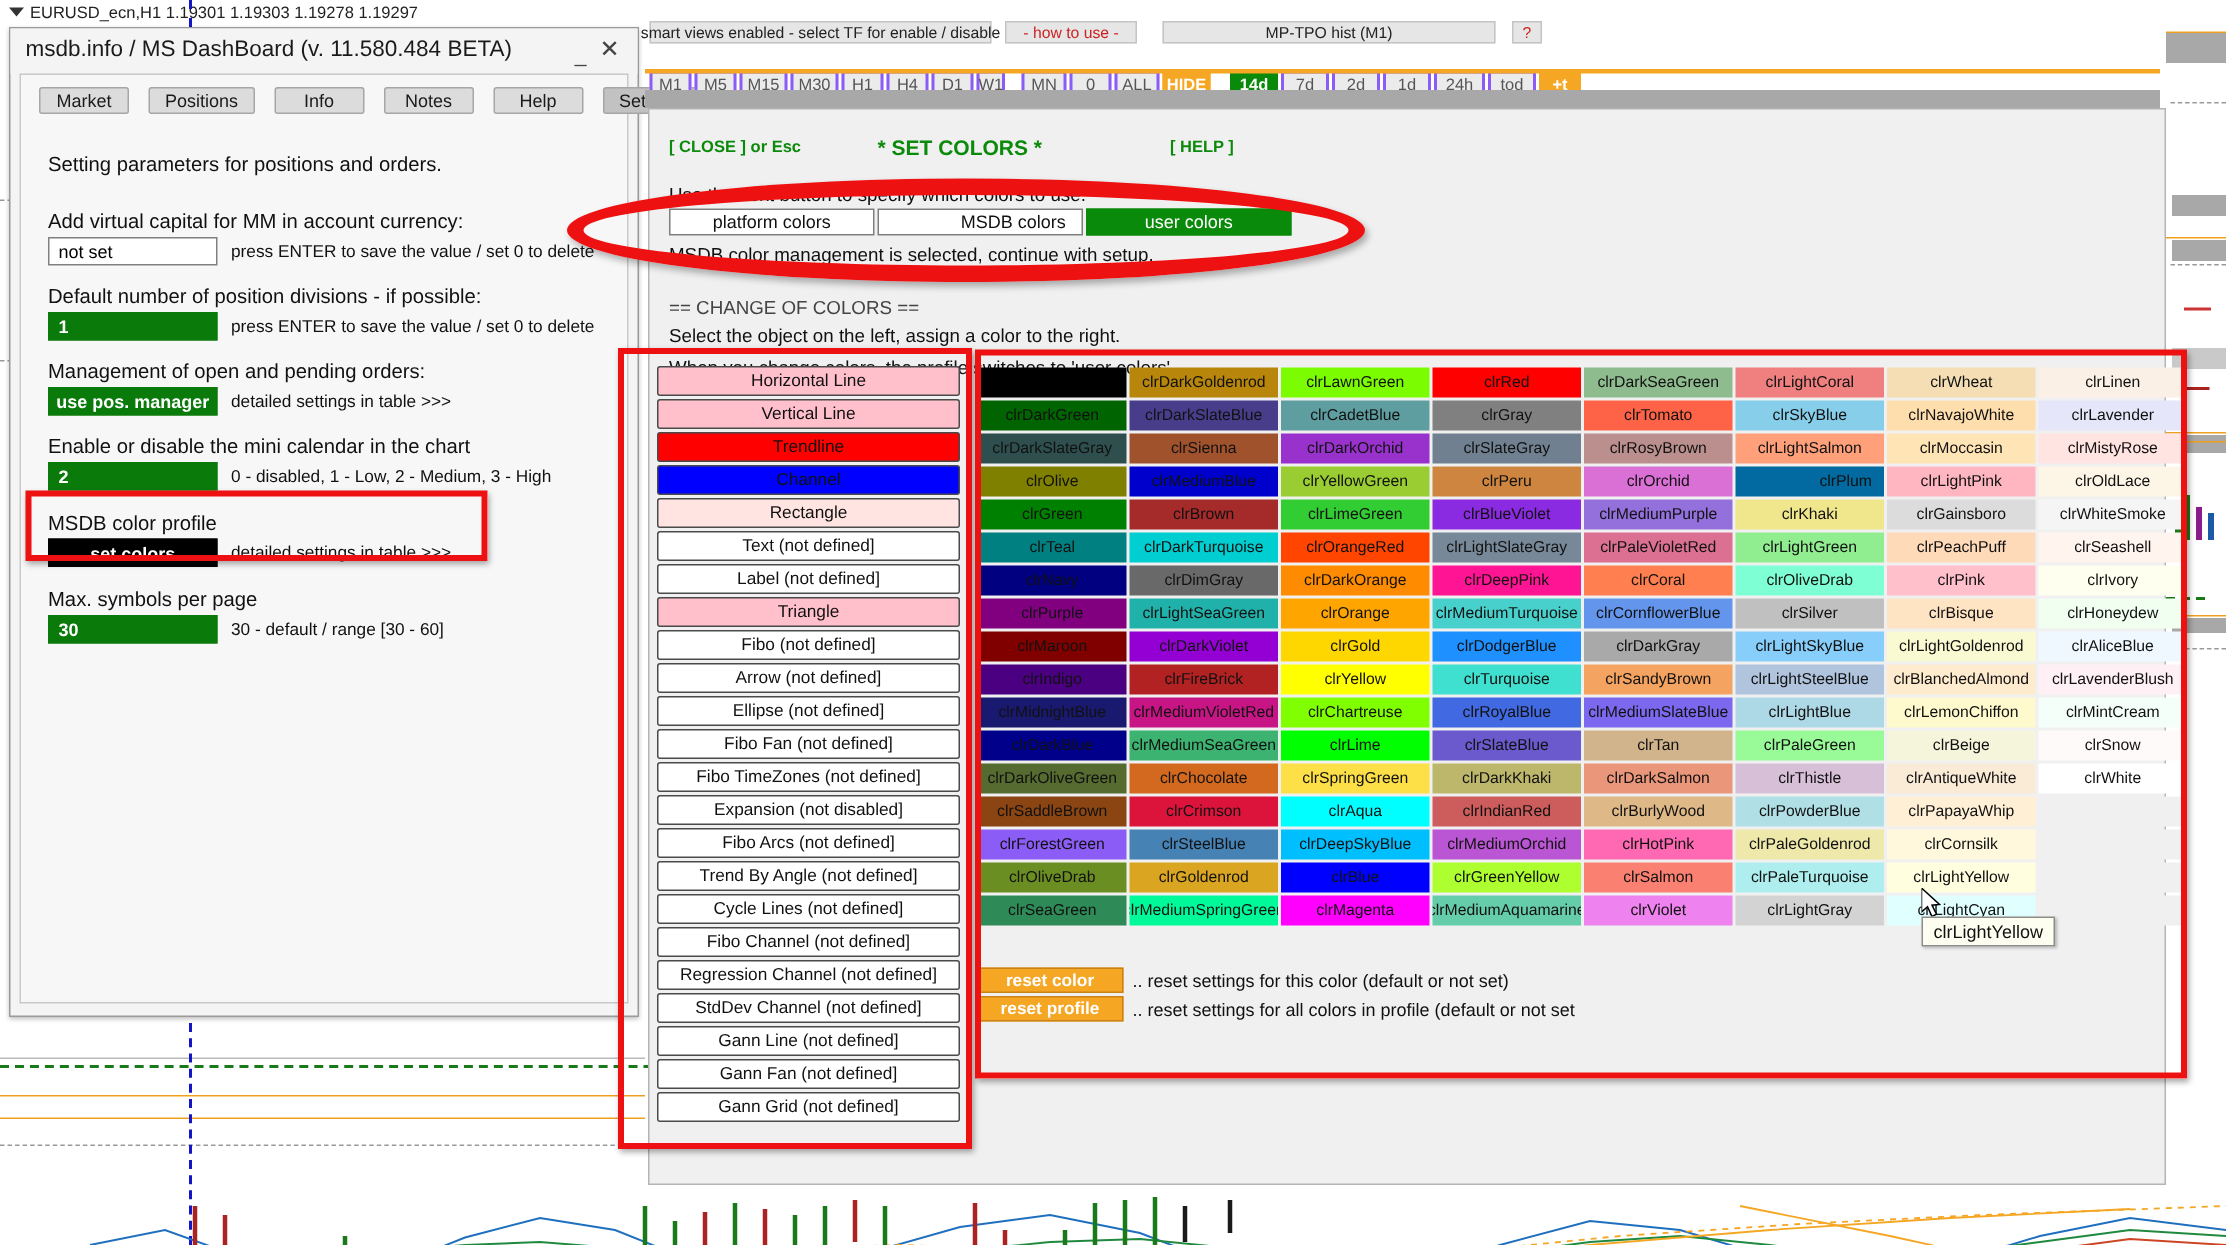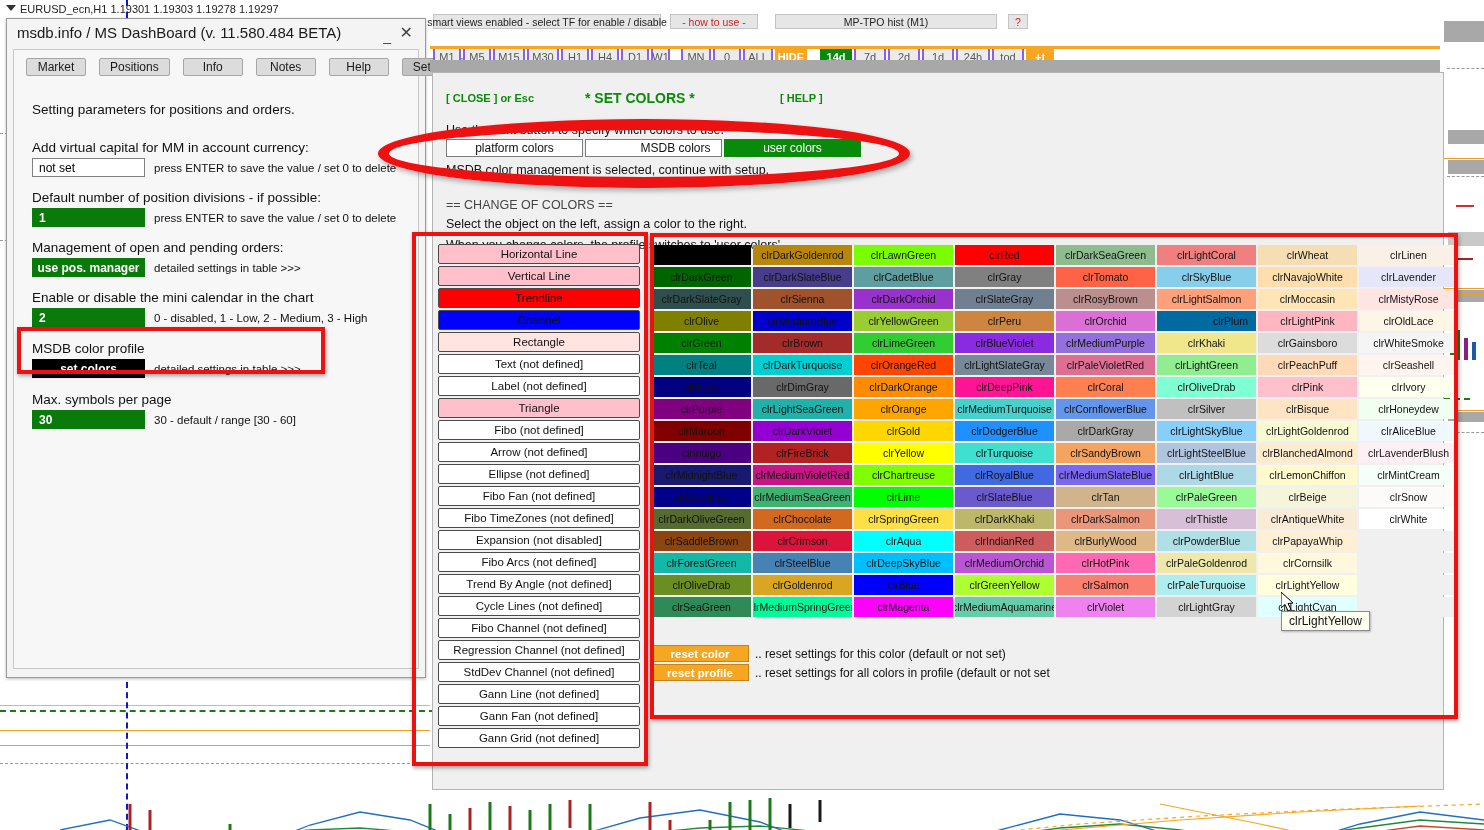--- a/index.html
+++ b/index.html
@@ -492,21 +492,21 @@
         <div class="cell" style="background: rgb(139, 69, 19); color: rgb(17, 17, 17);">clrSaddleBrown</div>
         <div class="cell" style="background: rgb(220, 20, 60); color: rgb(17, 17, 17);">clrCrimson</div>
         <div class="cell" style="background: rgb(0, 255, 255); color: rgb(17, 17, 17);">clrAqua</div>
         <div class="cell" style="background: rgb(205, 92, 92); color: rgb(17, 17, 17);">clrIndianRed</div>
         <div class="cell" style="background: rgb(222, 184, 135); color: rgb(17, 17, 17);">clrBurlyWood</div>
         <div class="cell" style="background: rgb(176, 224, 230); color: rgb(17, 17, 17);">clrPowderBlue</div>
         <div class="cell" style="background: rgb(255, 239, 213); color: rgb(17, 17, 17);">clrPapayaWhip</div>
         <div class="cell" style="background: rgb(240, 240, 240); color: rgb(240, 240, 240);"></div>
       </div>
       <div class="crow">
-        <div class="cell" style="background: #14b8a6; color: rgb(17, 17, 17);">clrForestGreen</div>
+        <div class="cell" style="background: #8b5cf6; color: rgb(17, 17, 17);">clrForestGreen</div>
         <div class="cell" style="background: rgb(70, 130, 180); color: rgb(17, 17, 17);">clrSteelBlue</div>
         <div class="cell" style="background: rgb(0, 191, 255); color: rgb(17, 17, 17);">clrDeepSkyBlue</div>
         <div class="cell" style="background: rgb(186, 85, 211); color: rgb(17, 17, 17);">clrMediumOrchid</div>
         <div class="cell" style="background: rgb(255, 105, 180); color: rgb(17, 17, 17);">clrHotPink</div>
         <div class="cell" style="background: rgb(238, 232, 170); color: rgb(17, 17, 17);">clrPaleGoldenrod</div>
         <div class="cell" style="background: rgb(255, 248, 220); color: rgb(17, 17, 17);">clrCornsilk</div>
         <div class="cell" style="background: rgb(240, 240, 240); color: rgb(240, 240, 240);"></div>
       </div>
       <div class="crow">
         <div class="cell" style="background: rgb(107, 142, 35); color: rgb(17, 17, 17);">clrOliveDrab</div>

